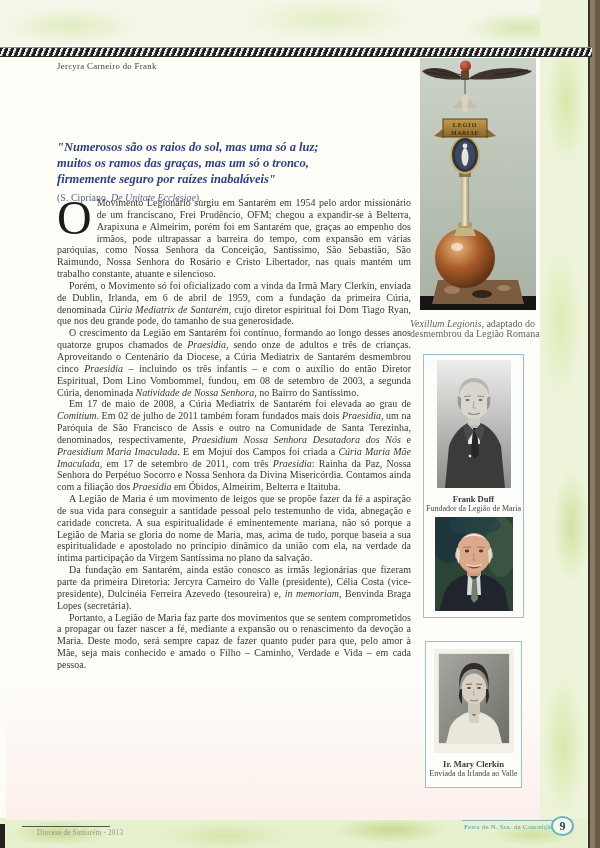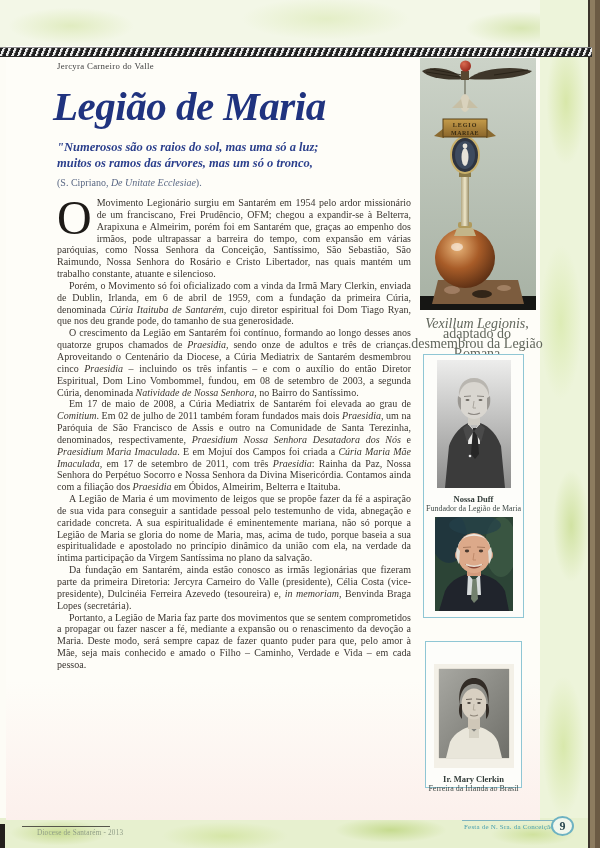--- a/index.html
+++ b/index.html
@@ -40,25 +40,25 @@
   .attribution{margin-top:6px;font-size:10px;line-height:9px;font-weight:normal;font-style:normal;color:#5a6884;}
 
   .article-body{position:absolute;left:57px;top:197px;width:354px;color:#3b3631;}
   .article-body p{margin:0;font-size:10px;line-height:11.85px;text-align:justify;text-indent:12px;}
   .article-body p.first{text-indent:0;}
   .dropcap{float:left;font-size:48px;line-height:37px;padding:2px 5px 0 0;color:#1d1a17;}
 
   
   .fig-vexillum{position:absolute;left:420px;top:58px;width:116px;height:252px;}
   .fig-vexillum svg{display:block;}
-  .cap-vexillum{position:absolute;left:410px;top:319px;width:134px;text-align:center;
-    font-size:14px;line-height:10px;color:#61665c;}
+  .cap-vexillum{position:absolute;left:410px;top:319px;width:134px;text-align:left;
+    font-size:10px;line-height:10px;color:#61665c;}
   .photo-box{position:absolute;background:#fdfdfa;border:1px solid #8fc6d4;box-sizing:border-box;text-align:center;}
   .box-duff{left:423px;top:354px;width:101px;height:264px;padding-top:5px;}
-  .box-clerkin{left:425px;top:641px;width:97px;height:147px;padding-top:22px;}
+  .box-clerkin{left:425px;top:641px;width:97px;height:147px;padding-top:7px;}
   .box-caption{font-size:8px;line-height:10px;color:#414b48;margin:2px 0 3px;}
   .box-caption .cap-name{font-weight:bold;color:#323c39;font-size:8.5px;display:block;}
   .photo-frame{display:inline-block;}
 
   
   .footer-left{position:absolute;left:22px;top:826px;width:120px;}
   .footer-left .rule{width:88px;border-top:1px solid #56564c;margin-bottom:2px;}
   .footer-left .txt{font-size:7.2px;color:#8f9c86;letter-spacing:.2px;padding-left:15px;}
   .footer-right{position:absolute;left:462px;top:820px;width:92px;text-align:right;}
   .footer-right .rule{width:92px;border-top:1px solid #7fb4bf;margin-bottom:2px;}
@@ -72,34 +72,34 @@
 
 <div class="page">
   <div class="band-top"></div>
   <div class="band-right"></div>
   <div class="band-bottom"></div>
   <div class="sheet"></div>
   <div class="scan-edge-right"></div>
   <div class="scan-edge-left"></div>
   <div class="rope"></div>
 
-  <div class="author">Jercyra Carneiro do Valle</div>
-  <h1 class="title">Legião de Maria</h1>
+  <div class="author">Jercyra Carneiro do Frank</div>
 
   <div class="epigraph">
     <div>"Numerosos são os raios do sol, mas uma só a luz;</div>
-    <div>muitos os ramos das árvores, mas  um só o tronco,</div>
+    <div>muitos os ramos das graças, mas  um só o tronco,</div>
+    <div>firmemente seguro por raízes inabaláveis"</div>
     <div class="attribution">
       <span>(S. Cipriano, </span><em>De Unitate Ecclesiae</em><span>).</span>
     </div>
   </div>
 
   <div class="article-body">
       <p class="first"><span class="dropcap">O</span><span>Movimento Legionário surgiu em Santarém em 1954 pelo ardor missionário de um franciscano, Frei Prudêncio, OFM; chegou a expandir-se à Belterra, Arapixuna e Almeirim, porém foi em Santarém que, graças ao empenho dos irmãos, pode ultrapassar a barreira do tempo, com expansão em várias paróquias, como Nossa Senhora da Conceição, Santíssimo, São Sebastião, São Raimundo, Nossa Senhora do Rosário e Cristo Libertador, nas quais mantém um trabalho constante, atuante e silencioso.</span></p>
-      <p class=""><span>Porém, o Movimento só foi oficializado com a vinda da Irmã Mary Clerkin, enviada de Dublin, Irlanda, em 6 de abril de 1959, com a fundação da primeira Cúria, denominada </span><em>Cúria Itaituba de Santarém</em><span>, cujo diretor espiritual foi Dom Tiago Ryan, que nos deu grande pode, do tamanho de sua generosidade.</span></p>
+      <p class=""><span>Porém, o Movimento só foi oficializado com a vinda da Irmã Mary Clerkin, enviada de Dublin, Irlanda, em 6 de abril de 1959, com a fundação da primeira Cúria, denominada </span><em>Cúria Mediatrix de Santarém</em><span>, cujo diretor espiritual foi Dom Tiago Ryan, que nos deu grande pode, do tamanho de sua generosidade.</span></p>
       <p class=""><span>O crescimento da Legião em Santarém foi contínuo, formando ao longo desses anos quatorze grupos chamados de </span><em>Praesidia</em><span>, sendo onze de adultos e três de crianças. Aproveitando o Centenário da Diocese, a Cúria Mediatrix de Santarém desmembrou cinco </span><em>Praesidia</em><span> – incluindo os três infantis – e com o auxílio do então Diretor Espiritual, Dom Lino Vombommel, fundou, em 08 de setembro de 2003, a segunda Cúria, denominada </span><em>Natividade de Nossa Senhora</em><span>, no Bairro do Santíssimo.</span></p>
       <p class=""><span>Em 17 de maio de 2008, a Cúria Mediatrix de Santarém foi elevada ao grau de </span><em>Comitium</em><span>. Em 02 de julho de 2011 também foram fundados mais dois </span><em>Praesidia</em><span>, um na Paróquia de São Francisco de Assis e outro na Comunidade de Santa Terezinha, denominados, respectivamente, </span><em>Praesidium Nossa Senhora Desatadora dos Nós</em><span> e </span><em>Praesidium Maria Imaculada</em><span>. E em Mojuí dos Campos foi criada a </span><em>Cúria Maria Mãe Imaculada</em><span>, em 17 de setembro de 2011, com três </span><em>Praesidia</em><span>: Rainha da Paz, Nossa Senhora do Perpétuo Socorro e Nossa Senhora da Divina Misericórdia. Contamos ainda com a filiação dos </span><em>Praesidia</em><span> em Óbidos, Almeirim, Belterra e Itaituba.</span></p>
       <p class=""><span>A Legião de Maria é um movimento de leigos que se propõe fazer da fé a aspiração de sua vida para conseguir a santidade pessoal pelo testemunho de vida, abnegação e caridade concreta. A sua espiritualidade é eminentemente mariana, não só porque a Legião de Maria se gloria do nome de Maria, mas, acima de tudo, porque baseia a sua espiritualidade e apostolado no princípio dinâmico da união com ela, na verdade da íntima participação da Virgem Santíssima no plano da salvação.</span></p>
       <p class=""><span>Da fundação em Santarém, ainda estão conosco as irmãs legionárias que fizeram parte da primeira Diretoria: Jercyra Carneiro do Valle (presidente), Célia Costa (vice-presidente), Dulcinéia Ferreira Azevedo (tesoureira) e, </span><em>in memoriam</em><span>, Benvinda Braga Lopes (secretária).</span></p>
       <p class=""><span>Portanto, a Legião de Maria faz parte dos movimentos que se sentem comprometidos a propagar ou fazer nascer a fé, mediante a expansão ou o renascimento da devoção a Maria. Deste modo, será sempre capaz de fazer quanto puder para que, pelo amor à Mãe, seja mais conhecido e amado o Filho – Caminho, Verdade e Vida – em cada pessoa.</span></p>
     </div>
 
   <div class="fig-vexillum">
     <svg width="116" height="252" viewBox="0 0 116 252">
       <defs>
@@ -185,21 +185,21 @@
         <path d="M21,36 C20,44 22,48 24,50 L24,38 Z" fill="#9a9792"></path>
         <path d="M53,36 C54,44 52,48 50,50 L50,38 Z" fill="#9a9792"></path>
         <ellipse cx="30.5" cy="40" rx="2" ry="1.1" fill="#6a6660"></ellipse>
         <ellipse cx="43.5" cy="40" rx="2" ry="1.1" fill="#6a6660"></ellipse>
         <path d="M27,36.5 L34,36 M40,36 L47,36.5" stroke="#8a8680" stroke-width="1" fill="none"></path>
         <path d="M37,41 L36,48 L39,48" stroke="#aaa69e" stroke-width="1" fill="none"></path>
         <path d="M31,53 Q37,56 43,53" stroke="#8a8680" stroke-width="1.2" fill="none"></path>
       </svg>
     </span>
     <div class="box-caption">
-      <span class="cap-name">Nossa Duff</span>
+      <span class="cap-name">Frank Duff</span>
       <span>Fundador da Legião de Maria</span>
     </div>
     <span class="photo-frame">
       <svg width="78" height="94" viewBox="0 0 78 94">
         <rect width="78" height="94" fill="#2c4436"></rect>
         <ellipse cx="14" cy="20" rx="18" ry="26" fill="#1e3340" opacity="0.8"></ellipse>
         <ellipse cx="66" cy="30" rx="16" ry="30" fill="#3d5a45" opacity="0.8"></ellipse>
         <ellipse cx="40" cy="8" rx="26" ry="10" fill="#24404a" opacity="0.7"></ellipse>
         <path d="M4,94 L10,74 C16,62 28,58 33,57 L39,64 L45,57 C52,58 64,62 70,74 L74,94 Z" fill="#20242c"></path>
         <path d="M33,57 L39,64 L45,57 L46,78 L32,78 Z" fill="#d8dcdd"></path>
@@ -243,21 +243,21 @@
         <path d="M54,40 C56,46 55,52 52,55 L52,40 Z" fill="#322c26"></path>
         <ellipse cx="35" cy="39" rx="1.8" ry="1.1" fill="#4a443e"></ellipse>
         <ellipse cx="45" cy="39" rx="1.8" ry="1.1" fill="#4a443e"></ellipse>
         <path d="M32,35.5 L38,35 M42,35 L48,35.5" stroke="#6e675e" stroke-width="1" fill="none"></path>
         <path d="M40,40 L39.3,46 L41.5,46" stroke="#b0a898" stroke-width="0.9" fill="none"></path>
         <path d="M36,51 Q40,53 44,51" stroke="#8a8275" stroke-width="1.1" fill="none"></path>
       </svg>
     </span>
     <div class="box-caption">
       <span class="cap-name">Ir. Mary Clerkin</span>
-      <span>Ferreira da Irlanda ao Brasil</span>
+      <span>Enviada da Irlanda ao Valle</span>
     </div>
   </div>
 
   <div class="footer-left">
     <div class="rule"></div>
     <div class="txt">Diocese de Santarém - 2013</div>
   </div>
   <div class="footer-right">
     <div class="rule"></div>
     <div class="txt">Festa de N. Sra. da Conceição</div>

